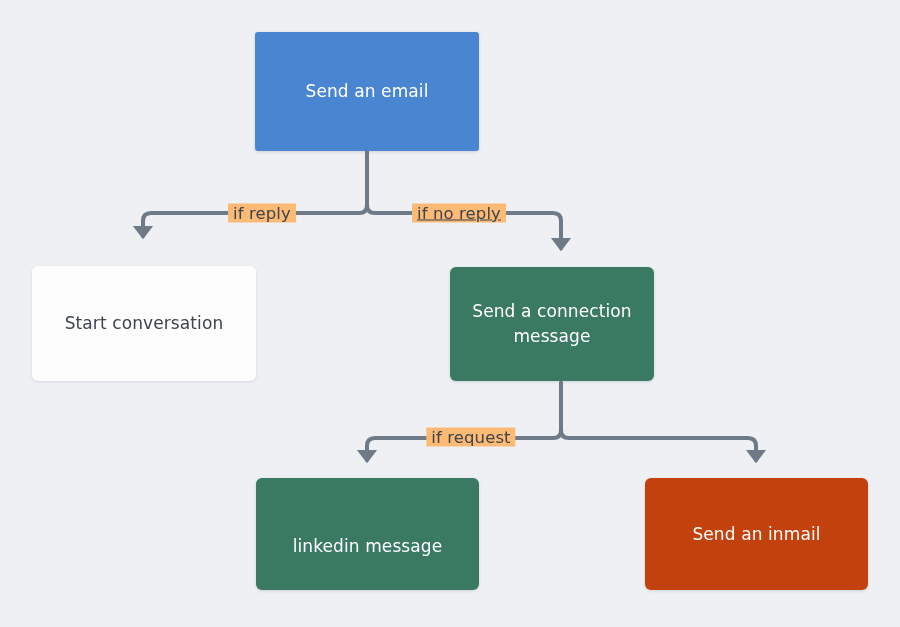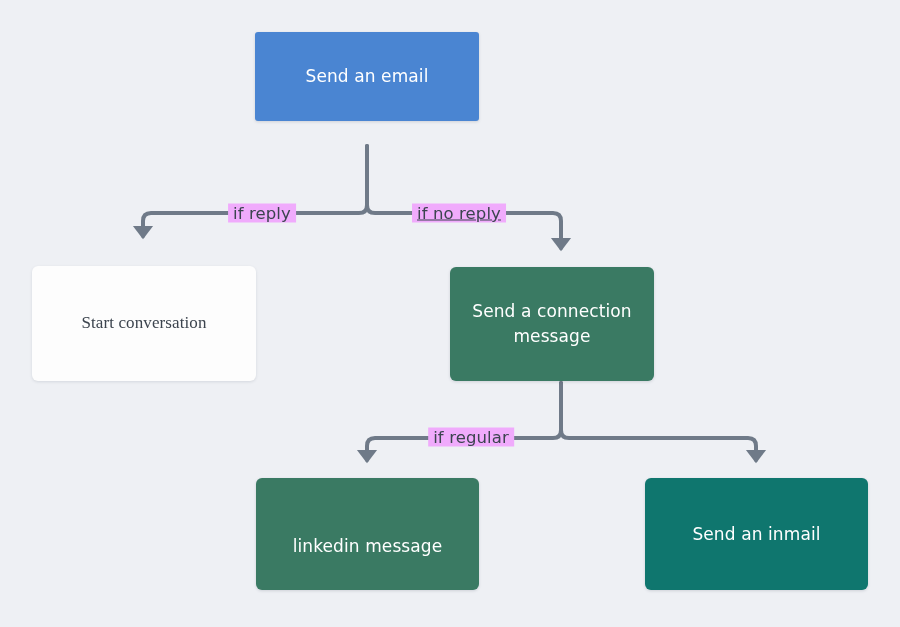--- a/index.html
+++ b/index.html
@@ -50,32 +50,32 @@
     border-radius: 6px;
     box-shadow: 0 1px 3px rgba(60,70,90,0.14);
   }
   .node-green {
     background: #3a7a63;
     color: #ffffff;
     border-radius: 6px;
     box-shadow: 0 1px 3px rgba(60,70,90,0.18);
   }
   .node-orange {
-    background: #0f766e;
+    background: #c2410c;
     color: #ffffff;
     border-radius: 6px;
     box-shadow: 0 1px 3px rgba(60,70,90,0.18);
   }
   .edge-label {
     position: absolute;
     color: #3b444f;
     font-size: 16.5px;
     letter-spacing: 0.1px;
     white-space: nowrap;
-    background: #f0abfc;
+    background: #fdba74;
     padding: 0 5px;
     transform: translate(-50%, -50%);
   }
 </style>
 </head>
 <body>
 
 <div id="canvas">
 
   <svg id="connectors" viewBox="0 0 900 627" width="900" height="627" aria-hidden="true">
@@ -93,25 +93,25 @@
     </g>
 
     <g>
       <path d="M561,383 L561,430 Q561,438 553,438 L375,438 Q367,438 367,446 L367,460" fill="none" stroke="#6f7a88" stroke-width="4" stroke-linecap="round" marker-end="url(#arrowhead)"></path>
     </g>
     <g>
       <path d="M561,383 L561,430 Q561,438 569,438 L748,438 Q756,438 756,446 L756,460" fill="none" stroke="#6f7a88" stroke-width="4" stroke-linecap="round" marker-end="url(#arrowhead)"></path>
     </g>
   </svg>
 
-  <div class="node node-blue" style="left:255px; top:32px; width:224px; height:89px;">
+  <div class="node node-blue" style="left:255px; top:32px; width:224px; height:119px;">
     <span>Send an email</span>
   </div>
 
-  <div class="node node-white" style="left:32px; top:266px; width:224px; height:115px;font-family:Liberation Serif, serif;">
+  <div class="node node-white" style="left:32px; top:266px; width:224px; height:115px;">
     <span>Start conversation</span>
   </div>
 
   <div class="node node-green" style="left:450px; top:267px; width:204px; height:114px;">
     <span>
       <span>Send a connection</span><br>
       <span>message</span>
     </span>
   </div>
 
@@ -123,16 +123,16 @@
   </div>
 
   <div class="node node-orange" style="left:645px; top:478px; width:223px; height:112px;">
     <span>Send an inmail</span>
   </div>
 
   <div class="edge-label" style="left:262px; top:213px;">if reply</div>
 
   <div class="edge-label" style="left:459px; top:213px;text-decoration:underline;">if no reply</div>
 
-  <div class="edge-label" style="left:471px; top:437px;">if regular</div>
+  <div class="edge-label" style="left:471px; top:437px;">if request</div>
 
 
 </div>
 
 </body></html>

